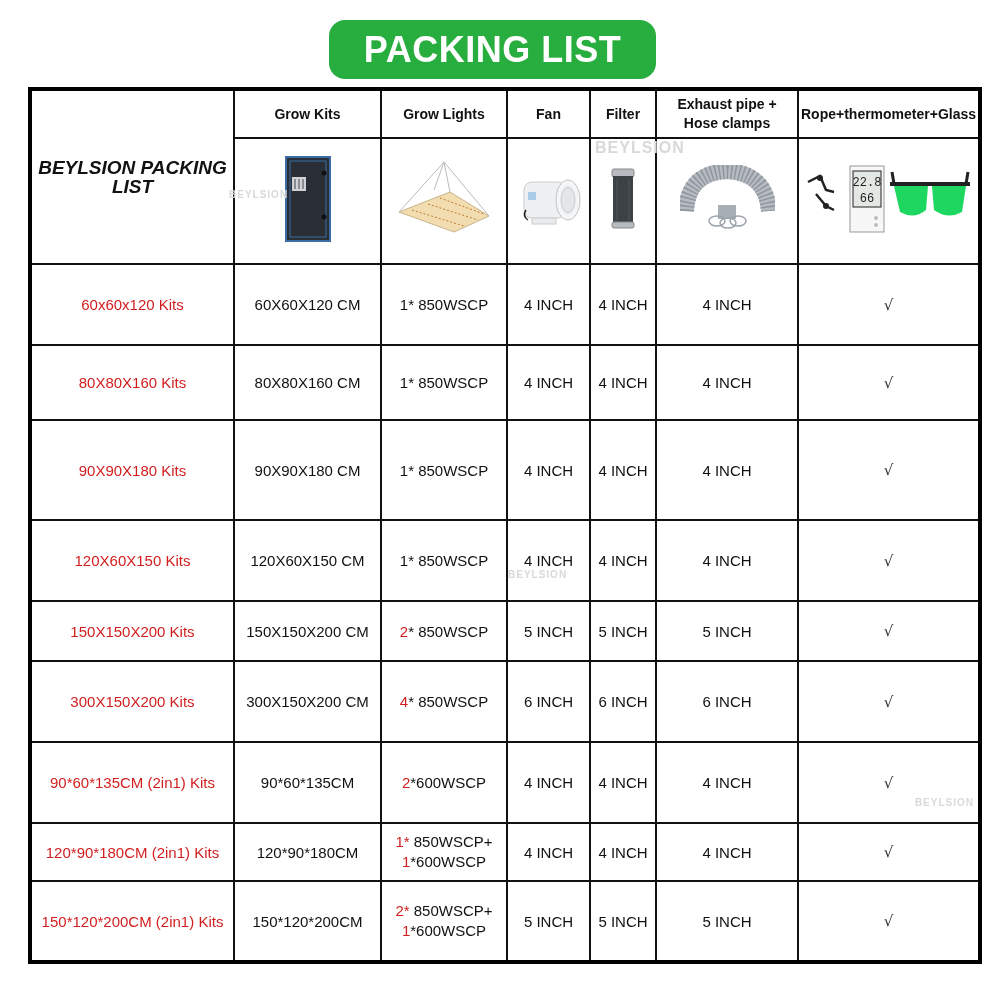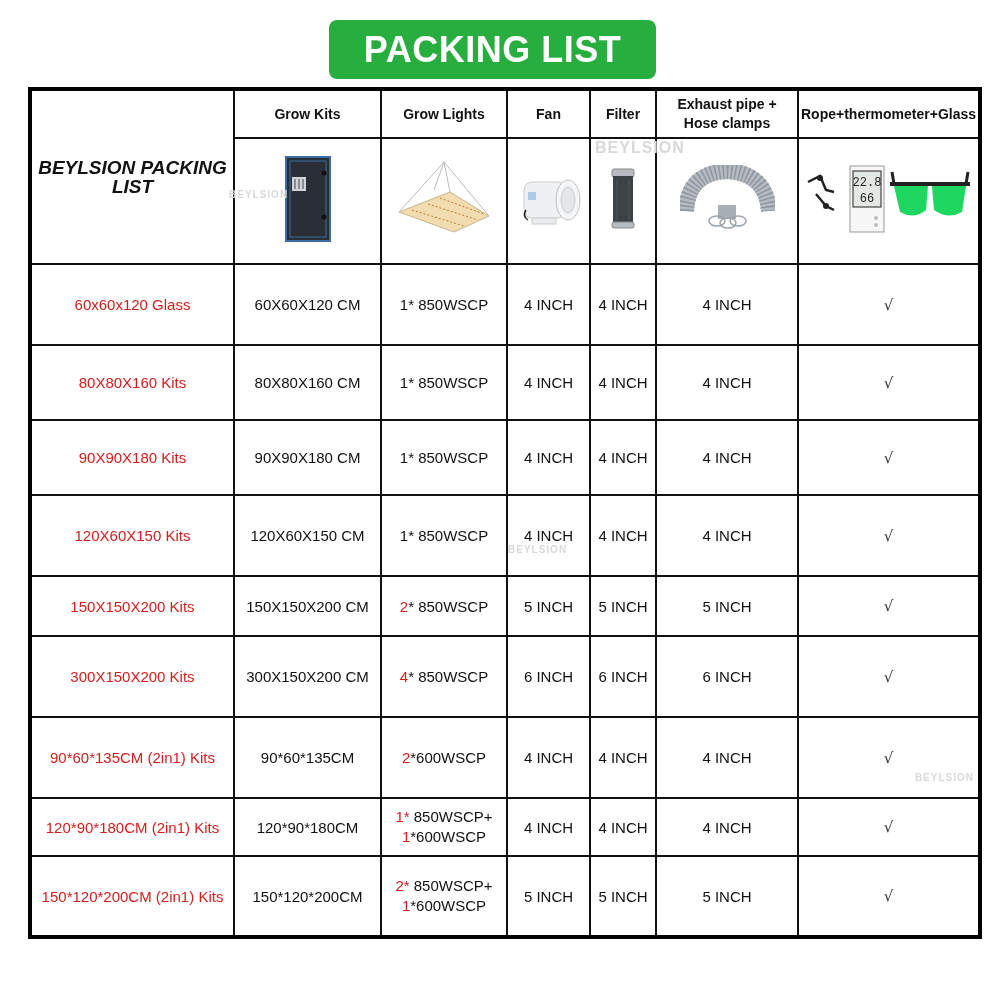--- a/index.html
+++ b/index.html
@@ -1,21 +1,21 @@
 <!DOCTYPE html>
 <html><head>
 <meta charset="utf-8">
 <style>
   * { box-sizing: border-box; margin: 0; padding: 0; }
   html, body { width: 1000px; height: 1000px; background: #ffffff; overflow: hidden; }
   body { position: relative; font-family: "Liberation Sans", sans-serif; color: #111; }
 
   .banner {
     position: absolute; left: 329px; top: 20px; width: 327px; height: 59px;
-    background: #27ae3e; border-radius: 8px;
+    background: #27ae3e; border-radius: 16px;
     display: flex; align-items: center; justify-content: center;
     color: #fff; font-weight: bold; font-size: 36px; letter-spacing: 0.5px;
   }
 
   table.pl {
     position: absolute; left: 28px; top: 87px; width: 950px;
     border-collapse: collapse; table-layout: fixed;
     border: 4px solid #000;
   }
   table.pl td, table.pl th {
@@ -144,38 +144,38 @@
             <path d="M90 24 L124 24 L122 48 Q110 58 96 50 Z" fill="#1ed760"></path>
             <path d="M128 24 L162 24 L158 50 Q144 58 130 48 Z" fill="#1ed760"></path>
           </g>
         </svg>
       </td>
     </tr>
   </thead>
   <tbody>
 
     <tr style="height:81px">
-      <td class="kit">60x60x120 Glass</td>
+      <td class="kit">60x60x120 Kits</td>
       <td>60X60X120 CM</td>
       <td><span>1*</span><span> 850WSCP</span></td>
       <td>4 INCH</td>
       <td>4 INCH</td>
       <td>4 INCH</td>
       <td class="check">√</td>
     </tr>
     <tr style="height:75px">
       <td class="kit">80X80X160 Kits</td>
       <td>80X80X160 CM</td>
       <td><span>1*</span><span> 850WSCP</span></td>
       <td>4 INCH</td>
       <td>4 INCH</td>
       <td>4 INCH</td>
       <td class="check">√</td>
     </tr>
-    <tr style="height:75px">
+    <tr style="height:100px">
       <td class="kit">90X90X180 Kits</td>
       <td>90X90X180 CM</td>
       <td><span>1*</span><span> 850WSCP</span></td>
       <td>4 INCH</td>
       <td>4 INCH</td>
       <td>4 INCH</td>
       <td class="check">√</td>
     </tr>
     <tr style="height:81px">
       <td class="kit">120X60X150 Kits</td>

